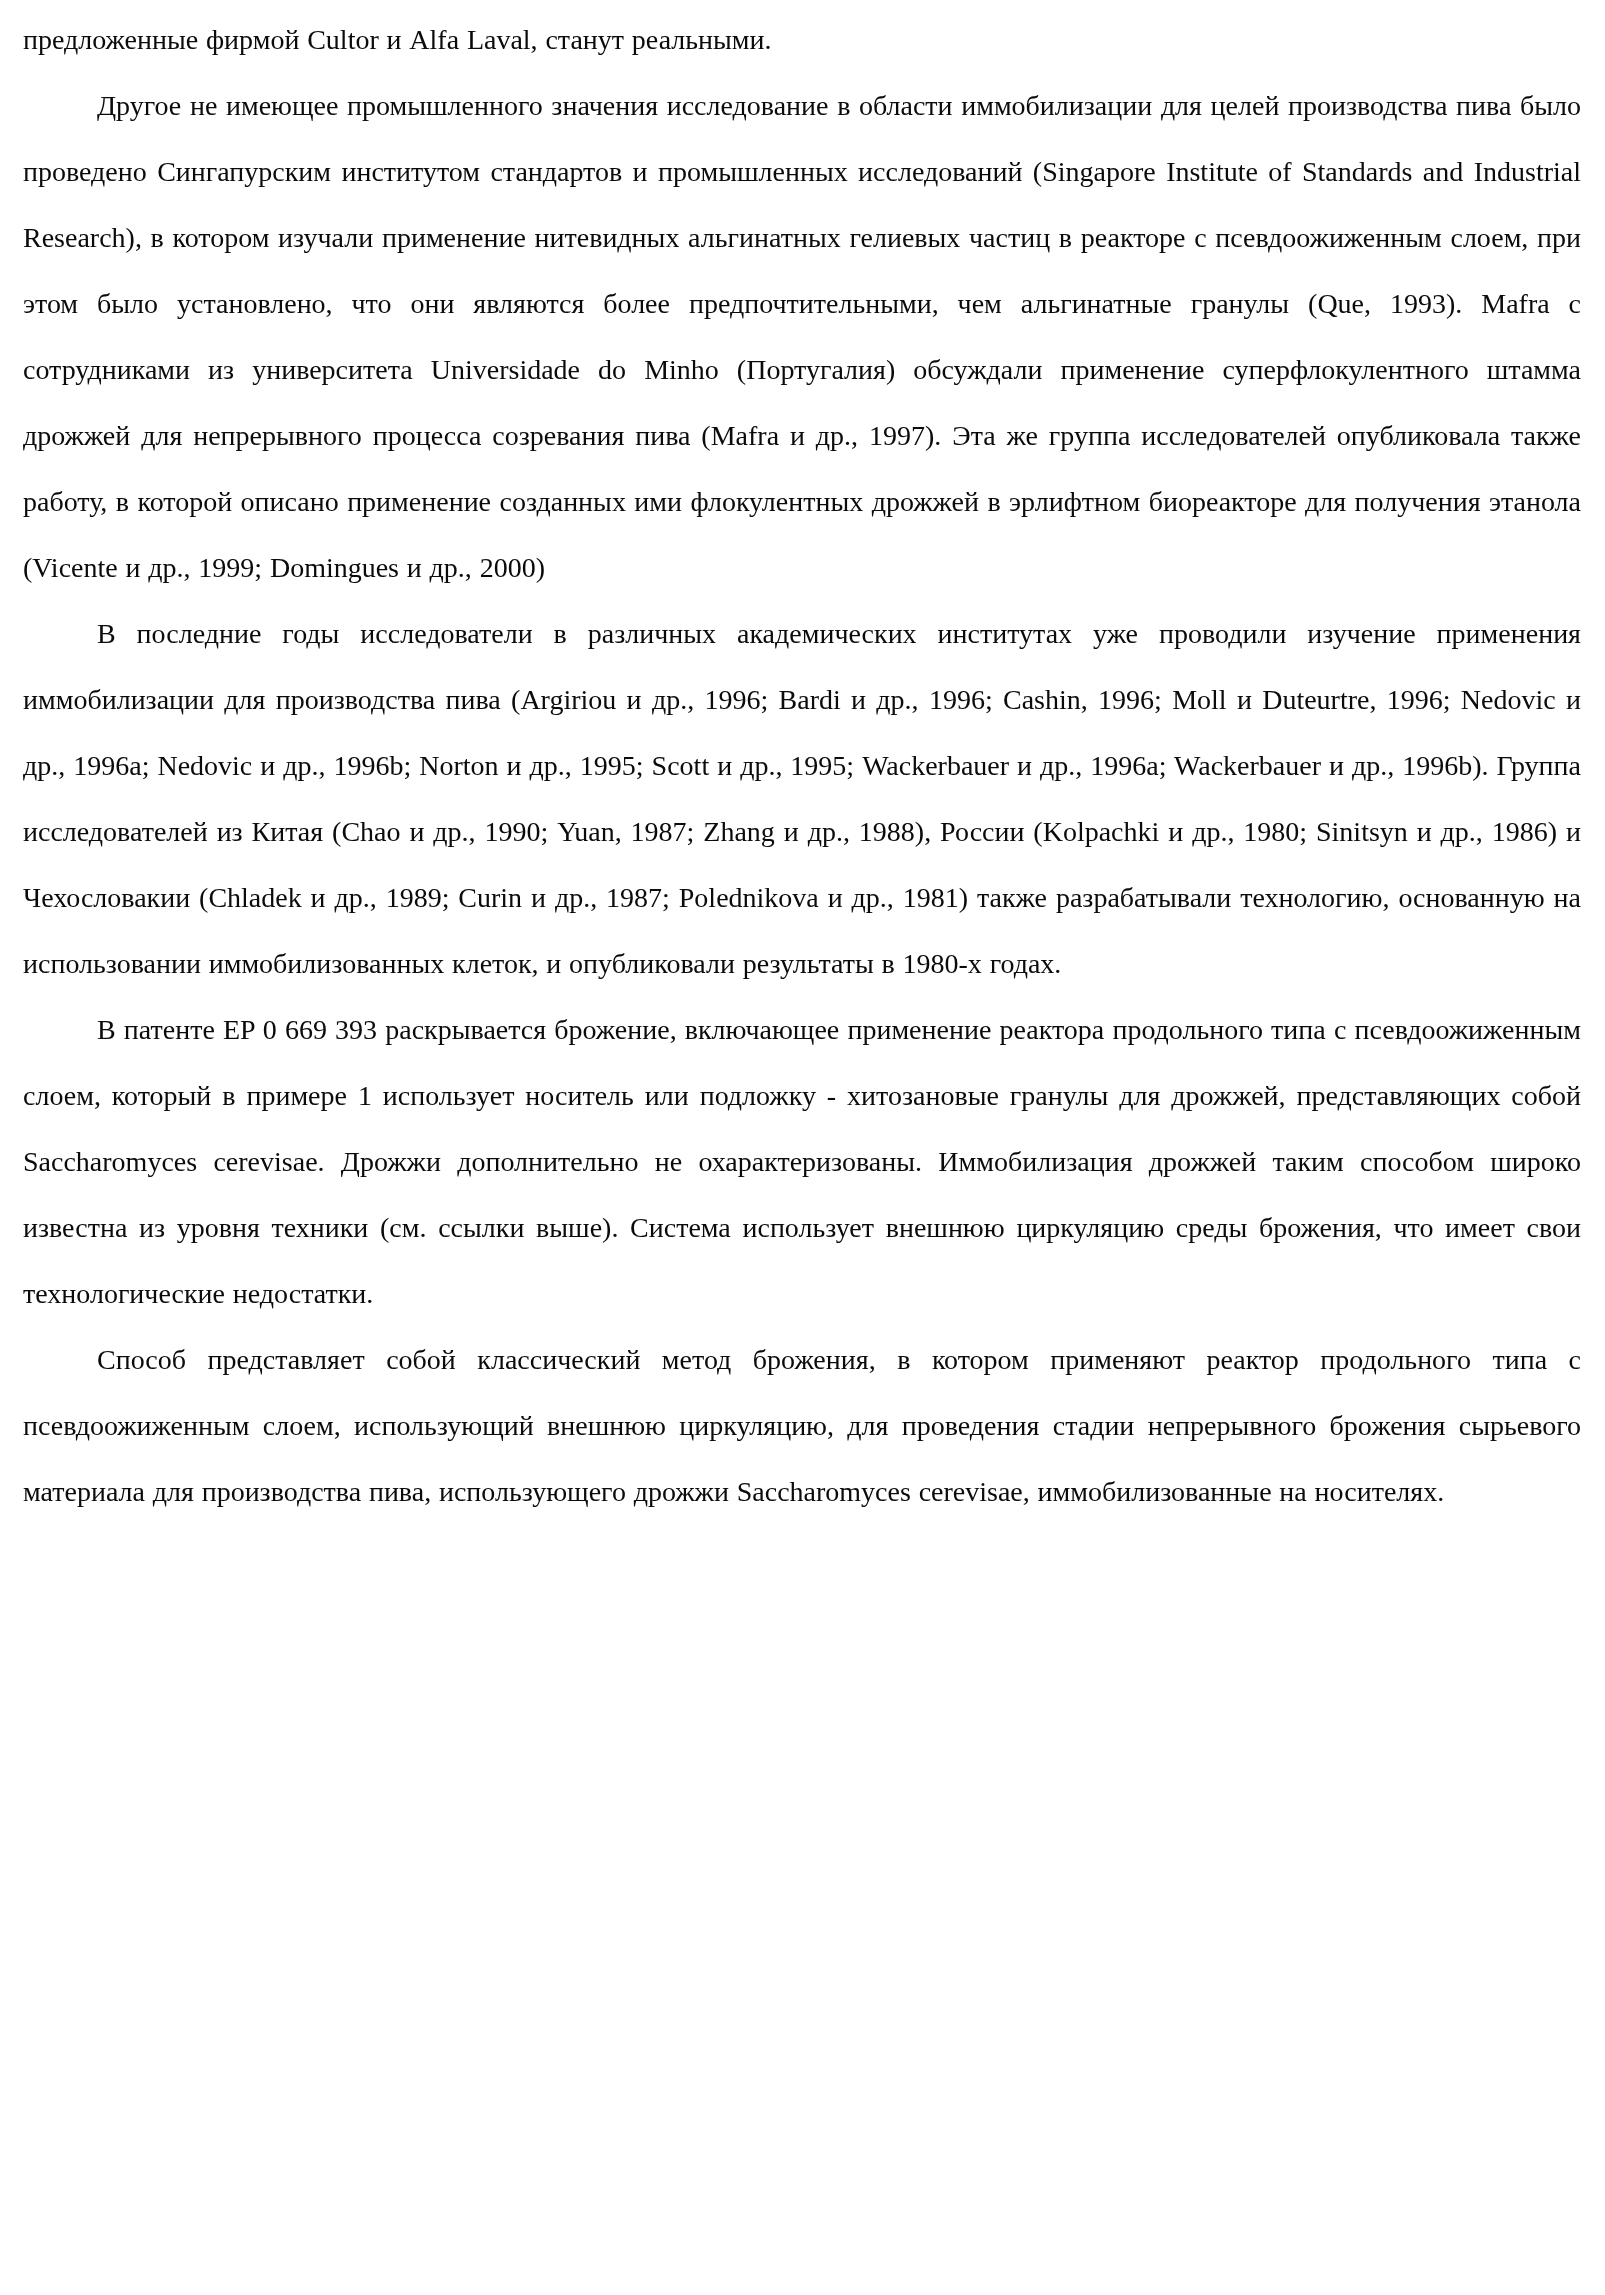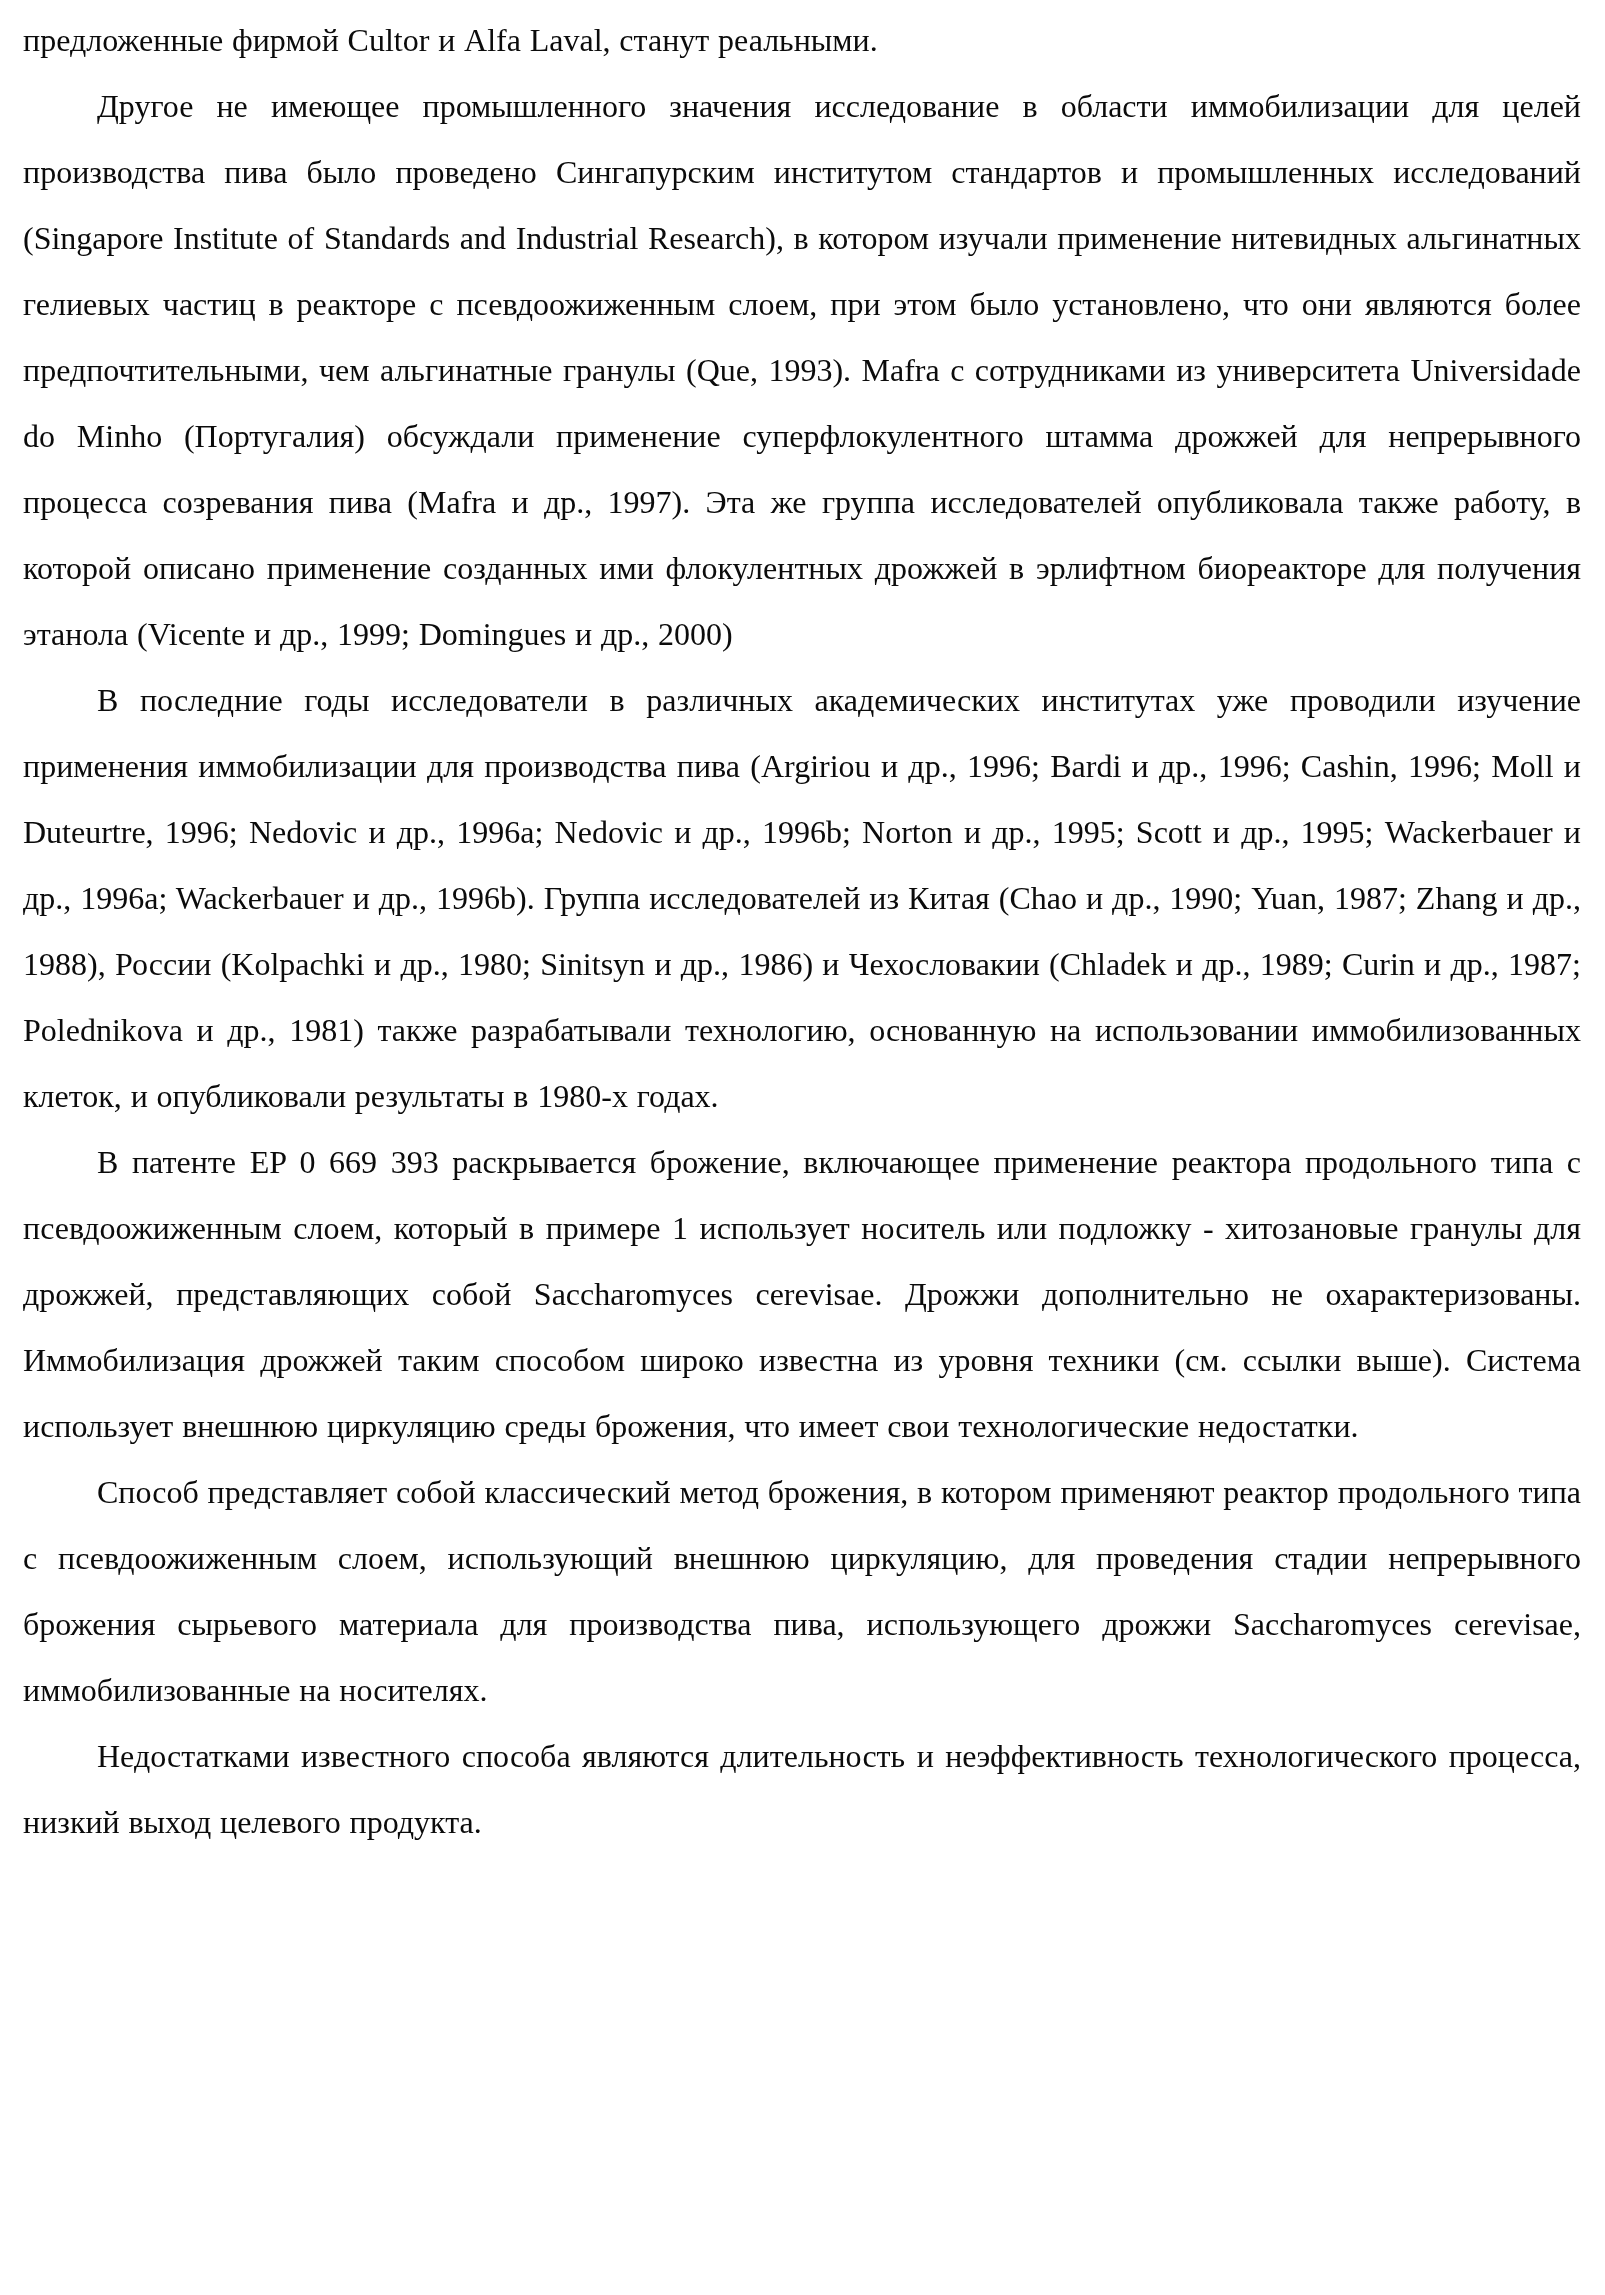--- a/index.html
+++ b/index.html
@@ -8,21 +8,21 @@
     background: #ffffff;
   }
   .page {
     width: 1606px;
     height: 2295px;
     box-sizing: border-box;
     background: #ffffff;
     color: #0b0b0b;
     padding: 6.6px 25px 16.5px 23px;
     font-family: "Liberation Serif", "DejaVu Serif", serif;
-    font-size: 32px;
+    font-size: 28px;
     line-height: 66px;
     overflow: hidden;
   }
   .page p {
     margin: 0;
     text-align: justify;
     text-indent: 74px;
     word-spacing: 0.8px;
   }
   .page p.no-indent {
@@ -31,15 +31,14 @@
 </style>
 </head>
 <body>
 
 <div class="page">
   <p class="no-indent">предложенные фирмой Cultor и Alfa Laval, станут реальными.</p>
   <p>Другое не имеющее промышленного значения исследование в области иммобилизации для целей производства пива было проведено Сингапурским институтом стандартов и промышленных исследований (Singapore Institute of Standards and Industrial Research), в котором изучали применение нитевидных альгинатных гелиевых частиц в реакторе с псевдоожиженным слоем, при этом было установлено, что они являются более предпочтительными, чем альгинатные гранулы (Que, 1993). Mafra с сотрудниками из университета Universidade do Minho (Португалия) обсуждали применение суперфлокулентного штамма дрожжей для непрерывного процесса созревания пива (Mafra и др., 1997). Эта же группа исследователей опубликовала также работу, в которой описано применение созданных ими флокулентных дрожжей в эрлифтном биореакторе для получения этанола (Vicente и др., 1999; Domingues и др., 2000)</p>
   <p>В последние годы исследователи в различных академических институтах уже проводили изучение применения иммобилизации для производства пива (Argiriou и др., 1996; Bardi и др., 1996; Cashin, 1996; Moll и Duteurtre, 1996; Nedovic и др., 1996a; Nedovic и др., 1996b; Norton и др., 1995; Scott и др., 1995; Wackerbauer и др., 1996a; Wackerbauer и др., 1996b). Группа исследователей из Китая (Chao и др., 1990; Yuan, 1987; Zhang и др., 1988), России (Kolpachki и др., 1980; Sinitsyn и др., 1986) и Чехословакии (Chladek и др., 1989; Curin и др., 1987; Polednikova и др., 1981) также разрабатывали технологию, основанную на использовании иммобилизованных клеток, и опубликовали результаты в 1980-х годах.</p>
   <p>В патенте EP 0 669 393 раскрывается брожение, включающее применение реактора продольного типа с псевдоожиженным слоем, который в примере 1 использует носитель или подложку - хитозановые гранулы для дрожжей, представляющих собой Saccharomyces cerevisae. Дрожжи дополнительно не охарактеризованы. Иммобилизация дрожжей таким способом широко известна из уровня техники (см. ссылки выше). Система использует внешнюю циркуляцию среды брожения, что имеет свои технологические недостатки.</p>
   <p>Способ представляет собой классический метод брожения, в котором применяют реактор продольного типа с псевдоожиженным слоем, использующий внешнюю циркуляцию, для проведения стадии непрерывного брожения сырьевого материала для производства пива, использующего дрожжи Saccharomyces cerevisae, иммобилизованные на носителях.</p>
-  <p>Недостатками известного способа являются длительность и неэффективность технологического процесса, низкий выход целевого продукта.</p>
 </div>
 
 
 </body></html>

